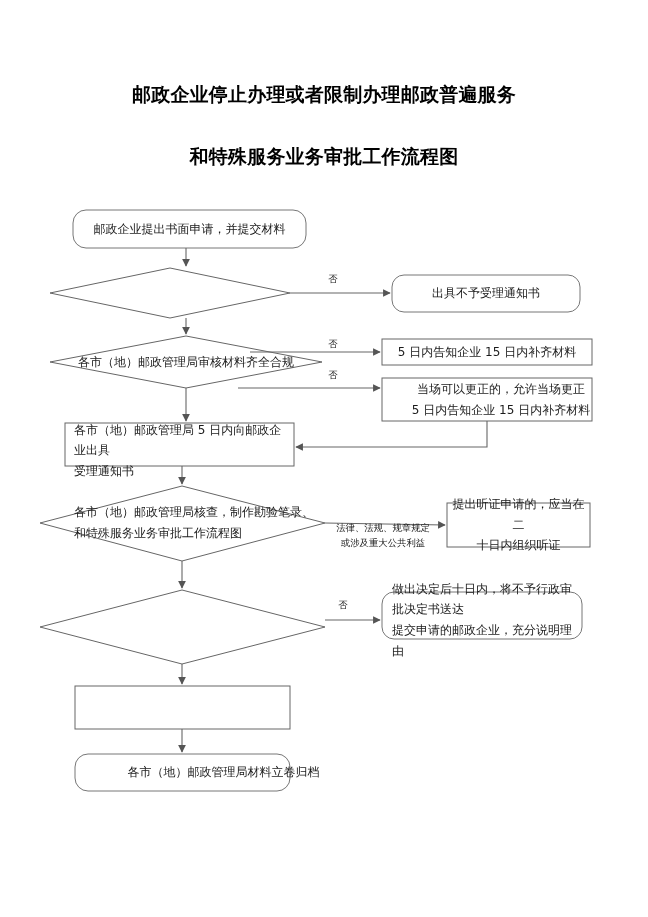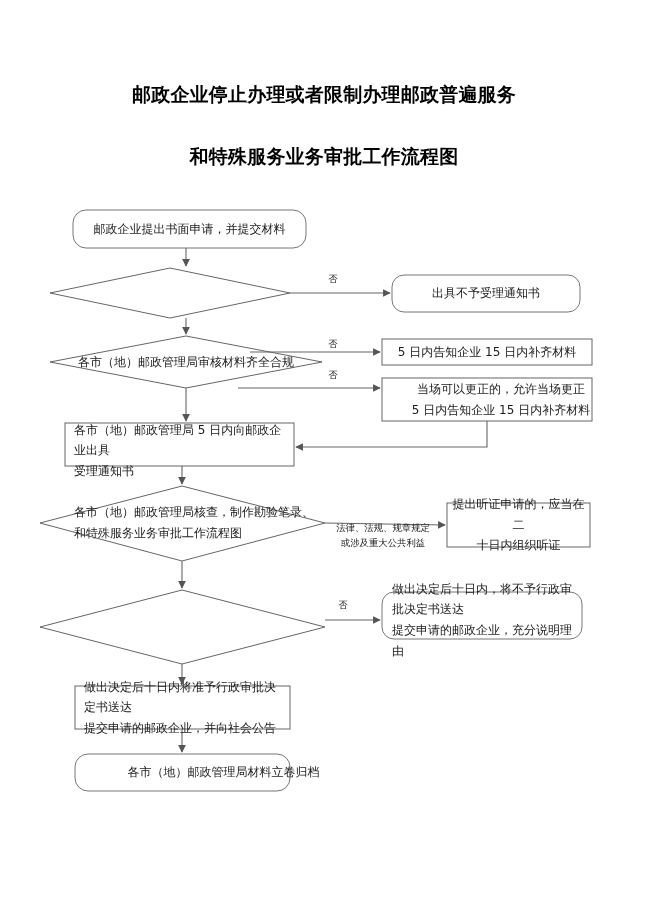--- a/index.html
+++ b/index.html
@@ -169,22 +169,20 @@
   <div class="node-text left" style="left:74px;  top:500px; width:245px; height:46px;">各市（地）邮政管理局核查，制作勘验笔录、
 和特殊服务业务审批工作流程图</div>
 
   <div class="node-text center" style="left:447px; top:503px; width:143px; height:44px;">提出听证申请的，应当在二
 十日内组织听证</div>
 
 
   <div class="node-text left" style="left:392px; top:592px; width:184px; height:56px;">做出决定后十日内，将不予行政审批决定书送达
 提交申请的邮政企业，充分说明理由</div>
 
-  <div class="node-text left" style="left:84px;  top:686px; width:200px; height:43px;">做出决定后十日内将准予行政审批决定书送达
-提交申请的邮政企业，并向社会公告</div>
 
   <div class="node-text center" style="left:75px;  top:754px; width:215px; height:37px;margin-left:41px;">各市（地）邮政管理局材料立卷归档</div>
 
   <div class="edge-label" style="left:318px; top:272px; width:30px;">否</div>
 
   <div class="edge-label" style="left:318px; top:337px; width:30px;">否</div>
 
   <div class="edge-label" style="left:318px; top:368px; width:30px;">否</div>
 
   <div class="edge-label" style="left:321px; top:489px; width:124px;margin-top:32px;">法律、法规、规章规定

